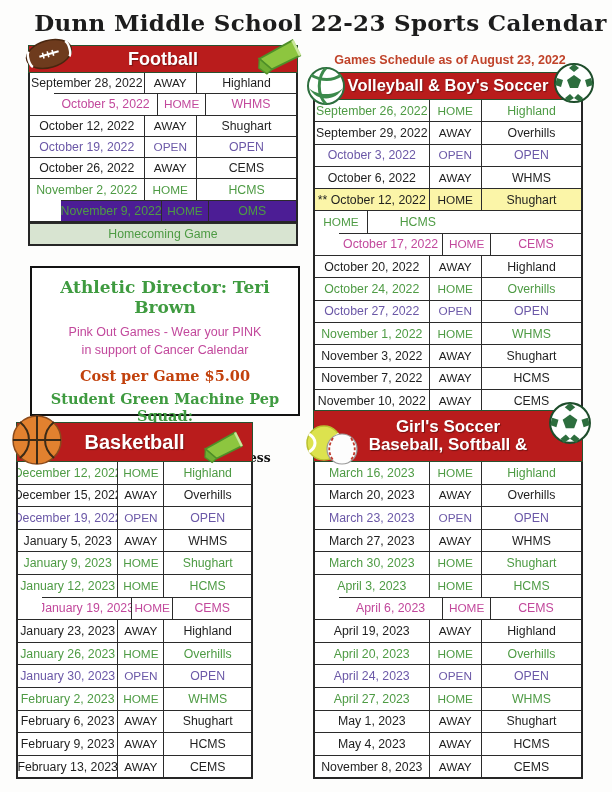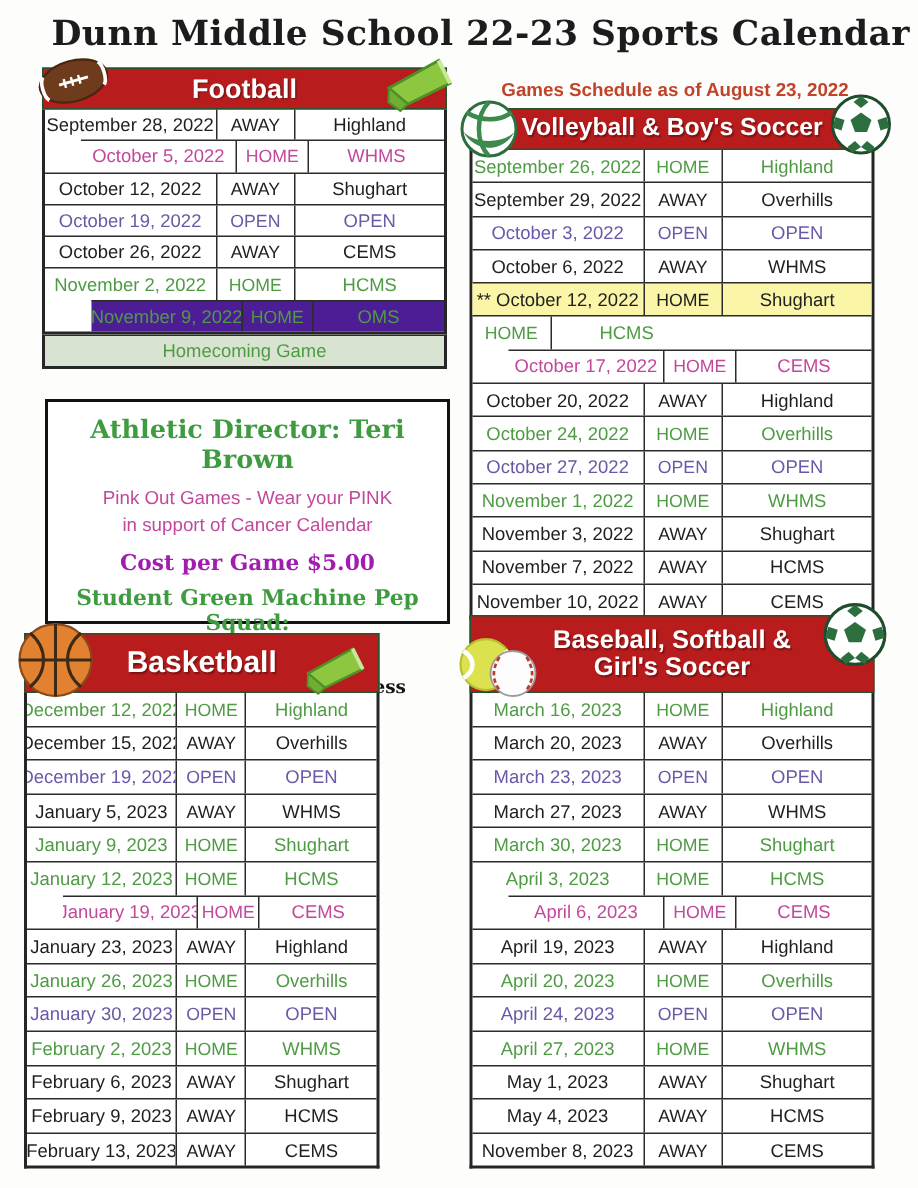--- a/index.html
+++ b/index.html
@@ -51,21 +51,21 @@
   .footnote{display:inline-block;margin-top:0;background:#fbf5a8;color:#2c2c2c;
       font-style:italic;font-weight:600;font-size:12px;padding:1px 28px 2px 7px;}
 
   
   .infobox{position:absolute;left:30px;top:266px;width:266px;height:146px;
       border:2px solid #121212;background:#fff;text-align:center;}
   .infobox .ib-title{margin-top:9px;font-family:"DejaVu Serif",serif;font-weight:bold;
       font-size:17px;color:#3f9b40;}
   .infobox .ib-pink{margin-top:7px;color:#c2489c;font-size:12.5px;line-height:1.4;}
   .infobox .ib-cost{margin-top:8px;font-family:"DejaVu Serif",serif;font-weight:bold;
-      font-size:14.5px;color:#a21caf;}
+      font-size:14.5px;color:#c2410c;}
   .infobox .ib-pep{margin-top:6px;font-family:"DejaVu Serif",serif;font-weight:bold;
       font-size:14.5px;color:#3f9b40;}
   .infobox .ib-price{margin-top:3px;font-family:"DejaVu Serif",serif;font-weight:bold;
       font-size:13px;color:#3f9b40;}
   .infobox .ib-price small{font-size:10.5px;}
   .infobox .ib-footer{margin-top:8px;font-family:"DejaVu Serif",serif;font-weight:bold;
       font-size:12.3px;color:#141414;}
 
   
   .icon{position:absolute;pointer-events:none;}
@@ -356,22 +356,22 @@
           <div class="cell col-date">November 10, 2022</div>
           <div class="cell col-status">AWAY</div>
           <div class="cell col-opp">CEMS</div>
         </div>
       </div>
     <div class="footnote">** Wednesday Game</div>
   </section>
 
   <section class="tbl baseball">
     <div class="banner">
+      <span>Girl's Soccer</span>
       <span>Baseball, Softball &amp;</span>
-      <span>Girl's Soccer</span>
       <span class="icon balls">
         <svg viewBox="0 0 58 44" width="58" height="44">
           <circle cx="20" cy="20" r="17" fill="#dce24e" stroke="#b9c02f" stroke-width="1.5"></circle>
           <path d="M5 11 C 13 16 13 24 5 29" stroke="#fff" stroke-width="3" fill="none"></path>
           <path d="M35 11 C 27 16 27 24 35 29" stroke="#fff" stroke-width="3" fill="none"></path>
           <circle cx="38" cy="26" r="15" fill="#fdfdfd" stroke="#9a9a9a" stroke-width="1.2"></circle>
           <path d="M29 15 C 24 23 24 30 29 37" stroke="#c0392b" stroke-width="1.8" fill="none" stroke-dasharray="3 2"></path>
           <path d="M47 15 C 52 23 52 30 47 37" stroke="#c0392b" stroke-width="1.8" fill="none" stroke-dasharray="3 2"></path>
         </svg>
       </span>

